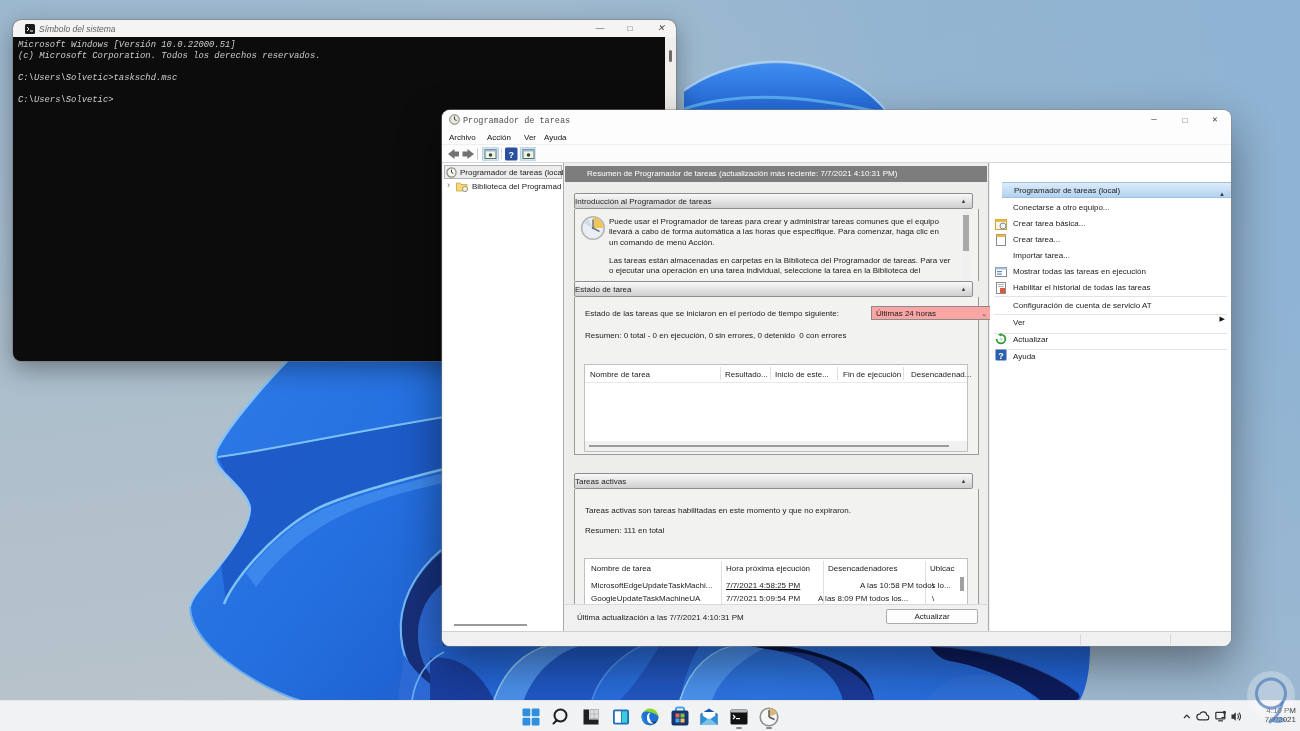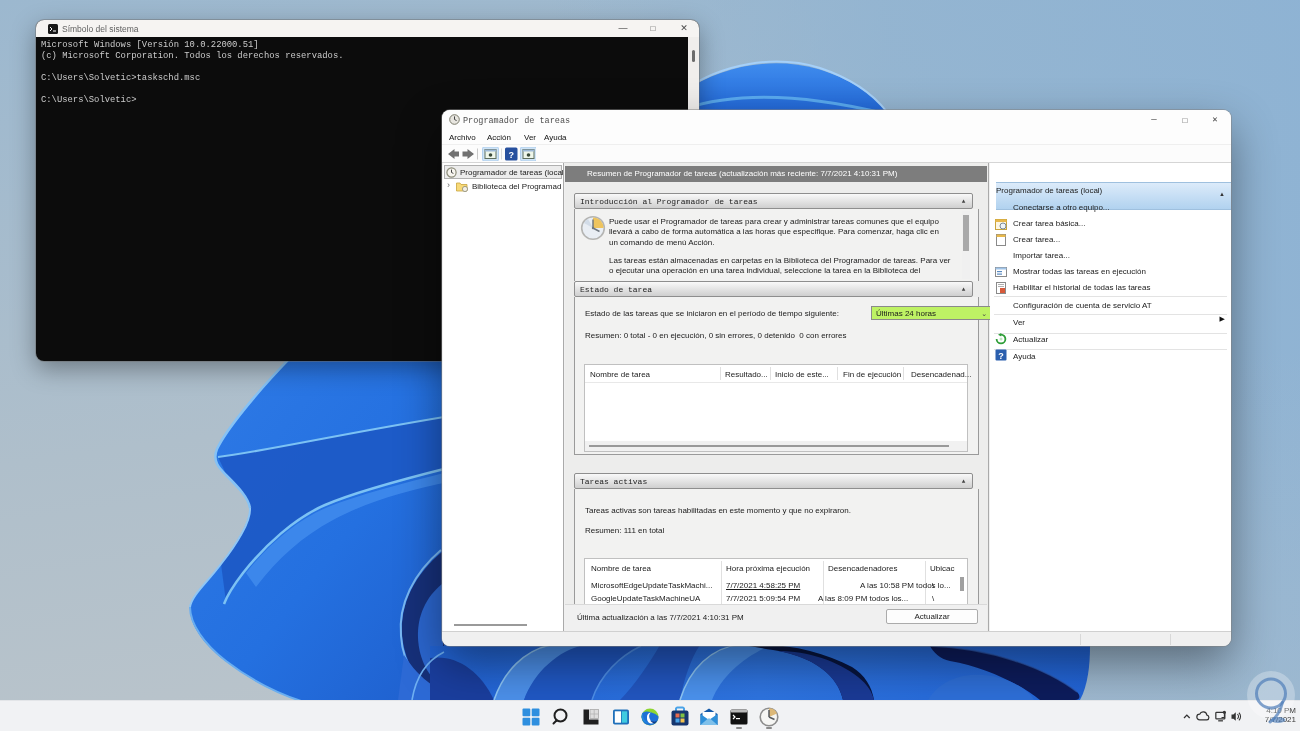--- a/index.html
+++ b/index.html
@@ -1,38 +1,38 @@
 <!DOCTYPE html>
 <html><head><meta charset="utf-8">
 <style>
 *{margin:0;padding:0;box-sizing:border-box;}
 html,body{width:1300px;height:731px;overflow:hidden;font-family:"Liberation Sans",sans-serif;}
 #stage{position:absolute;left:0;top:0;width:1300px;height:731px;overflow:hidden;}
 .abs{position:absolute;}
 
-#cmd{position:absolute;left:36px;top:20px;width:663px;height:341px;border-radius:8px;background:#0c0c0c;box-shadow:0 0 0 1px rgba(110,110,110,.45),0 8px 24px rgba(0,0,0,.35);overflow:hidden;}
+#cmd{position:absolute;left:13px;top:20px;width:663px;height:341px;border-radius:8px;background:#0c0c0c;box-shadow:0 0 0 1px rgba(110,110,110,.45),0 8px 24px rgba(0,0,0,.35);overflow:hidden;font-style:italic;}
 #cmdbar{position:absolute;left:0;top:0;right:0;height:17px;background:#f6f4f2;}
 #cmdtitle{position:absolute;left:26px;top:3.5px;font-size:8.5px;color:#5f5f5f;}
 #cmdtext{position:absolute;left:5px;top:20px;font-family:"Liberation Mono",monospace;font-size:8.85px;line-height:11.1px;color:#cccccc;white-space:pre;}
 #cmdscroll{position:absolute;right:0;top:17px;width:11px;bottom:0;background:#f0eeec;}
 #cmdthumb{position:absolute;right:4px;top:13px;width:3px;height:12px;background:#6b6b6b;border-radius:2px;}
 .capbtn{position:absolute;top:0;width:30px;height:17px;color:#4a4a4a;text-align:center;font-size:9px;line-height:17px;}
 
 #tsw{position:absolute;left:442px;top:110px;width:789px;height:536px;border-radius:8px;background:#f0f0f0;box-shadow:0 0 0 1px rgba(130,130,130,.5),0 18px 45px rgba(0,0,0,.42);overflow:hidden;font-size:8px;color:#1a1a1a;}
 #tswbar{position:absolute;left:0;top:0;right:0;height:20px;background:#fdfdfd;font-family:Liberation Mono, monospace;}
 #tswtitle{position:absolute;left:21px;top:6px;font-size:8.5px;color:#4e4e4e;}
 #tswmenu{position:absolute;left:0;top:20px;right:0;height:15px;background:#fdfdfd;font-size:8px;color:#111;border-bottom:1px solid #efefef;}
 #tswmenu span{position:absolute;top:3px;}
 #tswtool{position:absolute;left:0;top:35px;right:0;height:18px;background:#fcfcfc;border-bottom:1px solid #d5d5d5;}
 
 #tree{position:absolute;left:1px;top:53px;width:121px;bottom:15px;background:#ffffff;border-right:1px solid #aaaaaa;}
 #centerp{position:absolute;left:123px;top:53px;width:424px;bottom:15px;background:#ededec;border-right:1px solid #aaaaaa;}
 #rightp{position:absolute;left:548px;top:53px;right:0;bottom:15px;background:#ffffff;}
 #tswstatus{position:absolute;left:0;bottom:0;right:0;height:15px;background:#f0f0f0;border-top:1px solid #d0d0d0;}
-.sechdr{position:absolute;left:9px;right:15px;height:16px;background:linear-gradient(#f9f9f9,#cfcfcf);border:1px solid #8e8e8e;border-radius:2px;font-size:8px;color:#1c1c1c;line-height:15px;padding-left:5px;font-family:Liberation Mono, monospace;}
+.sechdr{position:absolute;left:9px;right:15px;height:16px;background:linear-gradient(#f9f9f9,#cfcfcf);border:1px solid #8e8e8e;border-radius:2px;font-size:8px;color:#1c1c1c;line-height:15px;}
 .secarrow{position:absolute;right:4px;top:3px;width:9px;height:9px;font-size:6px;color:#444;text-align:center;line-height:9px;}
 .t8{font-size:8px;color:#1a1a1a;position:absolute;white-space:nowrap;}
 .t8g{font-size:8px;color:#444;position:absolute;white-space:nowrap;}
 
 #taskbar{position:absolute;left:0;top:700px;width:1300px;height:31px;background:#f1f2f4;border-top:1px solid #e3e5e8;box-sizing:content-box;}
 .tbicon{position:absolute;top:4px;width:24px;height:24px;}
 </style></head>
 <body>
 <div id="stage">
 
@@ -199,21 +199,21 @@
     <span class="t8" style="left:44px;top:64.3px;">llevará a cabo de forma automática a las horas que especifique. Para comenzar, haga clic en</span>
     <span class="t8" style="left:44px;top:74.6px;">un comando de menú Acción.</span>
     <span class="t8" style="left:44px;top:93px;">Las tareas están almacenadas en carpetas en la Biblioteca del Programador de tareas. Para ver</span>
     <span class="t8" style="left:44px;top:103.3px;text-align:right;">o ejecutar una operación en una tarea individual, seleccione la tarea en la Biblioteca del</span>
     <div class="abs" style="right:18px;top:48px;width:8px;height:68px;background:#f0f0f0;"></div>
     <div class="abs" style="right:19px;top:52px;width:6px;height:36px;background:#a9a9a9;"></div>
 
     <div class="sechdr" style="top:118px;">Estado de tarea<span class="secarrow">▲</span></div>
     <div class="abs" style="left:9px;right:9px;top:134px;height:158px;background:#f2f2f1;border:1px solid #9a9a9a;border-top:none;"></div>
     <span class="t8" style="left:20px;top:146px;">Estado de las tareas que se iniciaron en el período de tiempo siguiente:</span>
-    <div class="abs" style="left:306px;top:143px;width:121px;height:14px;background:#bef264;border:1px solid #8a8a8a;font-size:8px;line-height:13px;padding-left:4px;">Últimas 24 horas<span style="position:absolute;right:4px;top:0;color:#444;font-size:7px;">⌄</span></div>
+    <div class="abs" style="left:306px;top:143px;width:121px;height:14px;background:#fca5a5;border:1px solid #8a8a8a;font-size:8px;line-height:13px;padding-left:4px;">Últimas 24 horas<span style="position:absolute;right:4px;top:0;color:#444;font-size:7px;">⌄</span></div>
     <span class="t8" style="left:20px;top:168px;">Resumen: 0 total - 0 en ejecución, 0 sin errores, 0 detenido&nbsp; 0 con errores</span>
     <div class="abs" style="left:19px;top:201px;width:384px;height:88px;background:#fff;border:1px solid #c0c0c0;">
       <span class="t8" style="left:5px;top:5px;">Nombre de tarea</span>
       <span class="t8" style="left:140px;top:5px;">Resultado...</span>
       <span class="t8" style="left:190px;top:5px;">Inicio de este...</span>
       <span class="t8" style="left:258px;top:5px;">Fin de ejecución</span>
       <span class="t8" style="left:326px;top:5px;">Desencadenad...</span>
       <div class="abs" style="left:135px;top:2px;width:1px;height:13px;background:#e0e0e0;"></div>
       <div class="abs" style="left:185px;top:2px;width:1px;height:13px;background:#e0e0e0;"></div>
       <div class="abs" style="left:252px;top:2px;width:1px;height:13px;background:#e0e0e0;"></div>
@@ -244,21 +244,21 @@
       <span class="t8" style="left:233px;top:35px;">A las 8:09 PM todos los...</span>
       <span class="t8" style="left:347px;top:35px;">\</span>
       <div class="abs" style="right:3px;top:18px;width:4px;height:14px;background:#a0a0a0;"></div>
     </div>
     <div class="abs" style="left:0;right:1px;bottom:0;height:27px;background:#f0f0f0;border-top:1px solid #d9d9d9;">
       <span class="t8" style="left:12px;top:8px;">Última actualización a las 7/7/2021 4:10:31 PM</span>
       <div class="abs" style="right:9px;top:4px;width:92px;height:15px;background:#fdfdfd;border:1px solid #ababab;border-radius:2px;font-size:8px;text-align:center;line-height:14px;">Actualizar</div>
     </div>
   </div>
   <div id="rightp">
-    <div class="abs" style="left:6px;top:19px;right:0;height:28px;background:linear-gradient(#dcebfa,#b1d2ef);border-top:1px solid #9fc0de;border-bottom:1px solid #9fc0de;font-size:8px;line-height:15px;padding-left:0;">Programador de tareas (local)<span style="position:absolute;right:6px;top:4px;font-size:6px;color:#333;">▲</span></div>
+    <div class="abs" style="left:12px;top:19px;right:0;height:16px;background:linear-gradient(#dcebfa,#b1d2ef);border-top:1px solid #9fc0de;border-bottom:1px solid #9fc0de;font-size:8px;line-height:15px;padding-left:12px;">Programador de tareas (local)<span style="position:absolute;right:6px;top:4px;font-size:6px;color:#333;">▲</span></div>
     <span class="t8" style="left:23px;top:40px;">Conectarse a otro equipo...</span>
     <span class="t8" style="left:23px;top:56px;">Crear tarea básica...</span>
     <span class="t8" style="left:23px;top:72px;">Crear tarea...</span>
     <span class="t8" style="left:23px;top:88px;">Importar tarea...</span>
     <span class="t8" style="left:23px;top:104px;">Mostrar todas las tareas en ejecución</span>
     <span class="t8" style="left:23px;top:120px;">Habilitar el historial de todas las tareas</span>
     <span class="t8" style="left:23px;top:138px;">Configuración de cuenta de servicio AT</span>
     <span class="t8" style="left:23px;top:155px;">Ver</span>
     <span class="t8" style="left:23px;top:172px;">Actualizar</span>
     <span class="t8" style="left:23px;top:189px;">Ayuda</span>

